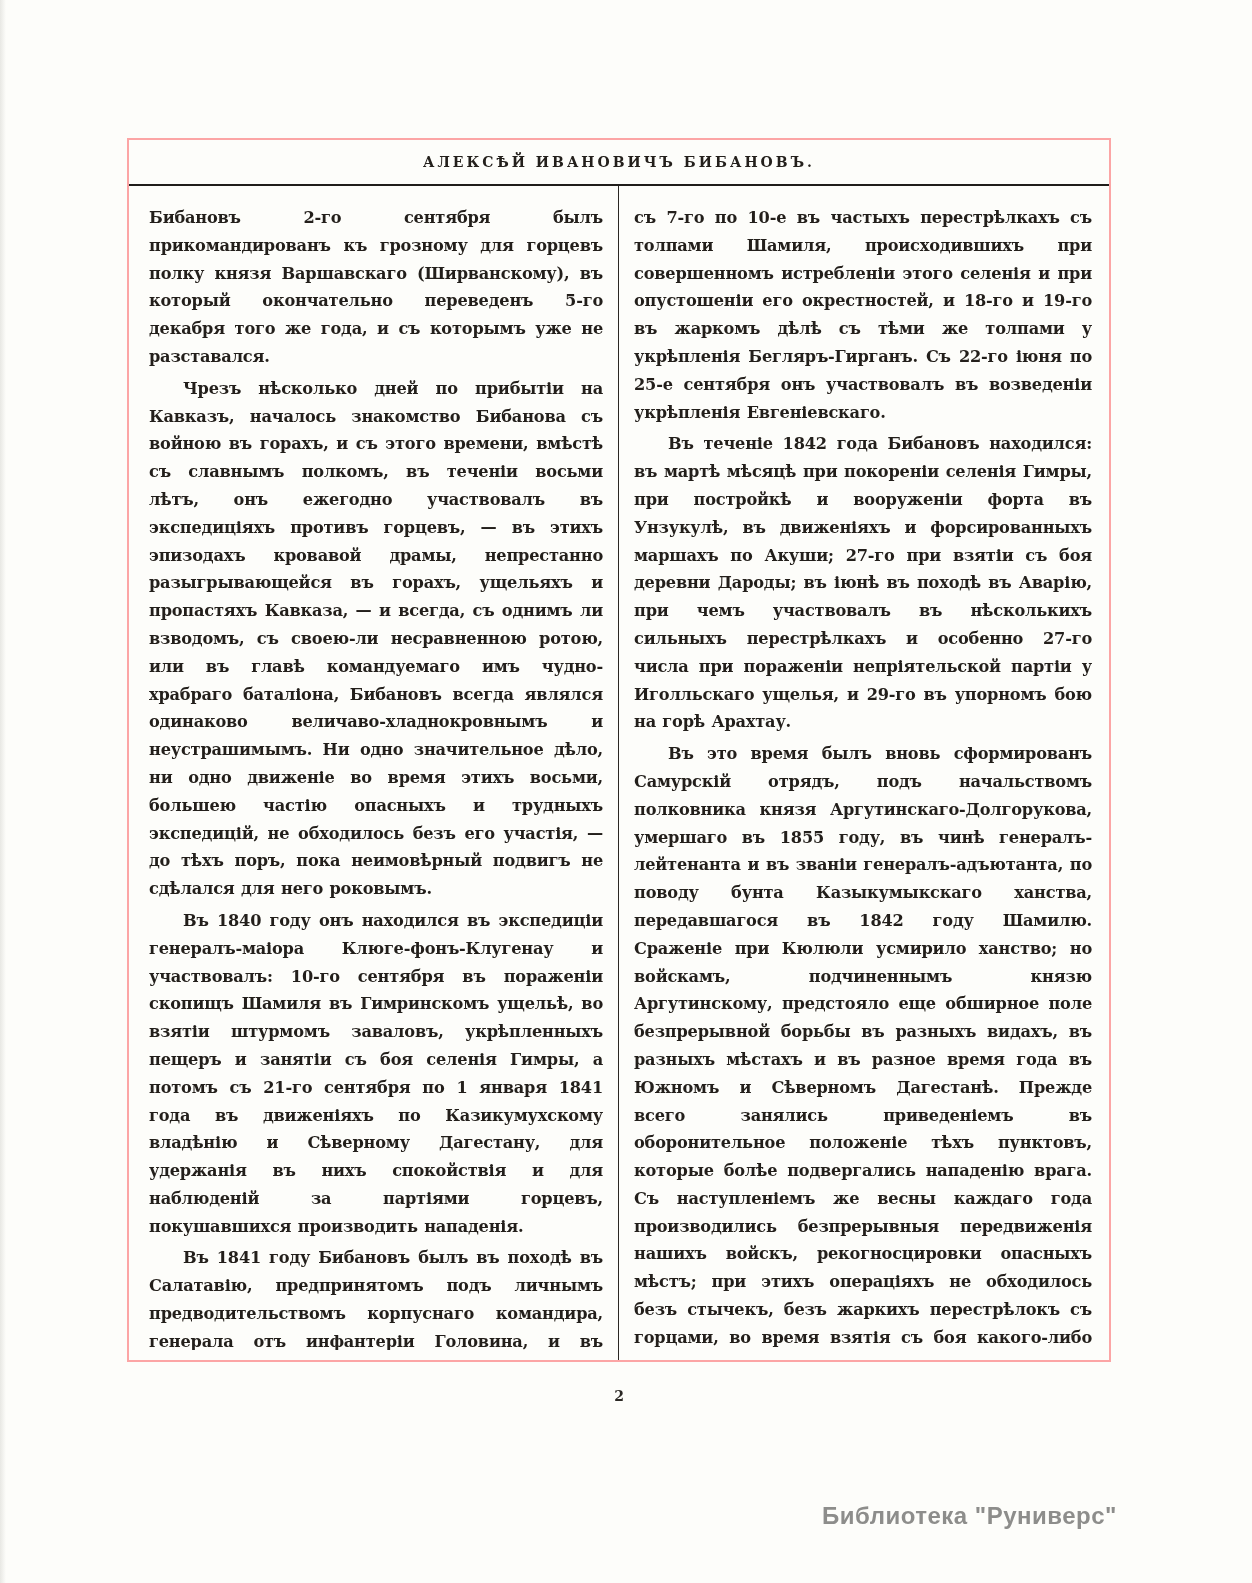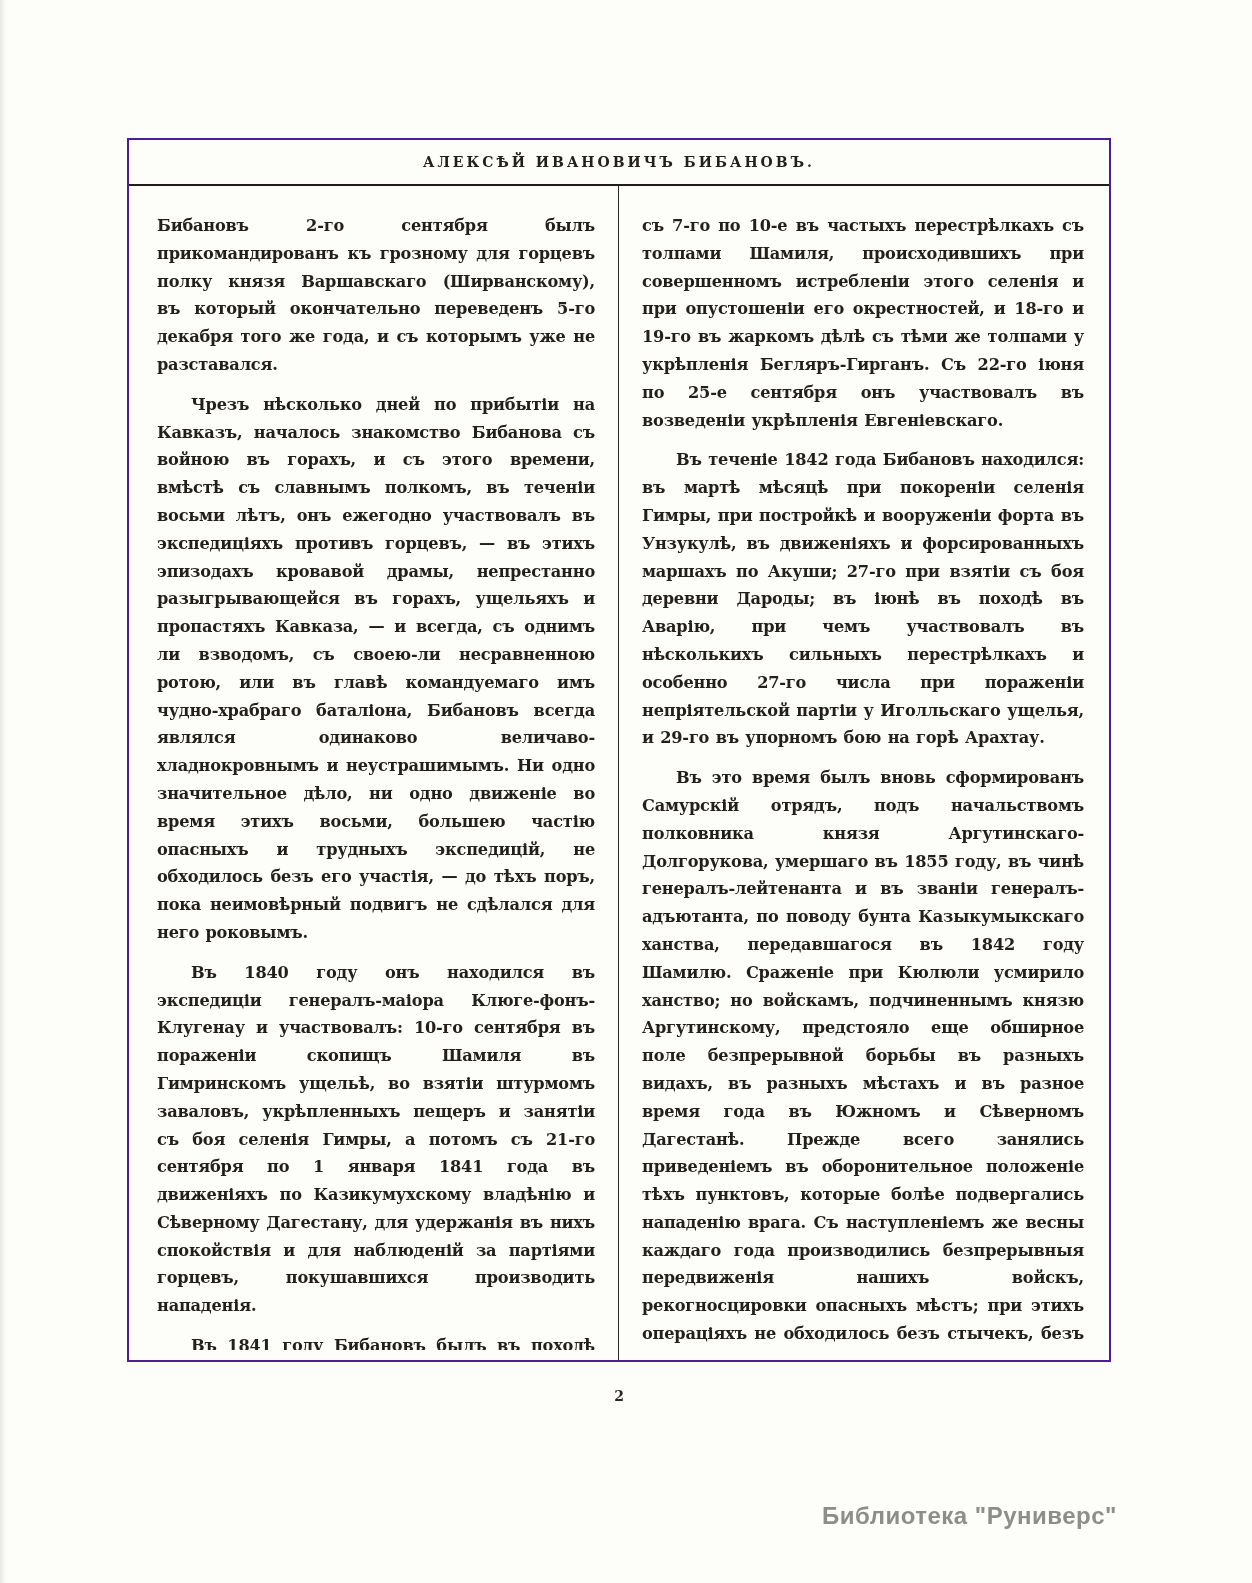--- a/index.html
+++ b/index.html
@@ -21,21 +21,21 @@
     left: 0; top: 0;
     width: 6px; height: 100%;
     background: linear-gradient(to right, #e8e8e4, rgba(232,232,228,0));
   }
   .frame {
     position: absolute;
     left: 127px;
     top: 138px;
     width: 984px;
     height: 1224px;
-    border: 2px solid #4c1d95;
+    border: 2px solid #fca5a5;
     box-sizing: border-box;
     background: #fdfdfa;
   }
   .header-band {
     height: 44px;
     border-bottom: 2px solid #201d1a;
     display: flex;
     align-items: center;
     justify-content: center;
   }
@@ -58,21 +58,21 @@
   }
   .column.left  { width: 462px; }
   .column.right { width: 466px; }
   .divider {
     flex: 0 0 auto;
     width: 1px;
     background: #2a2723;
     margin: -14px 11px -10px 11px;
   }
   .para {
-    margin: 12px;
+    margin: 4px;
     font-size: 16.2px;
     line-height: 27.8px;
     font-weight: bold;
     letter-spacing: -0.2px;
     word-spacing: 1px;
     text-indent: 34px;
     color: #231f1b;
   }
   .para.no-indent { text-indent: 0; }
   .page-number {

